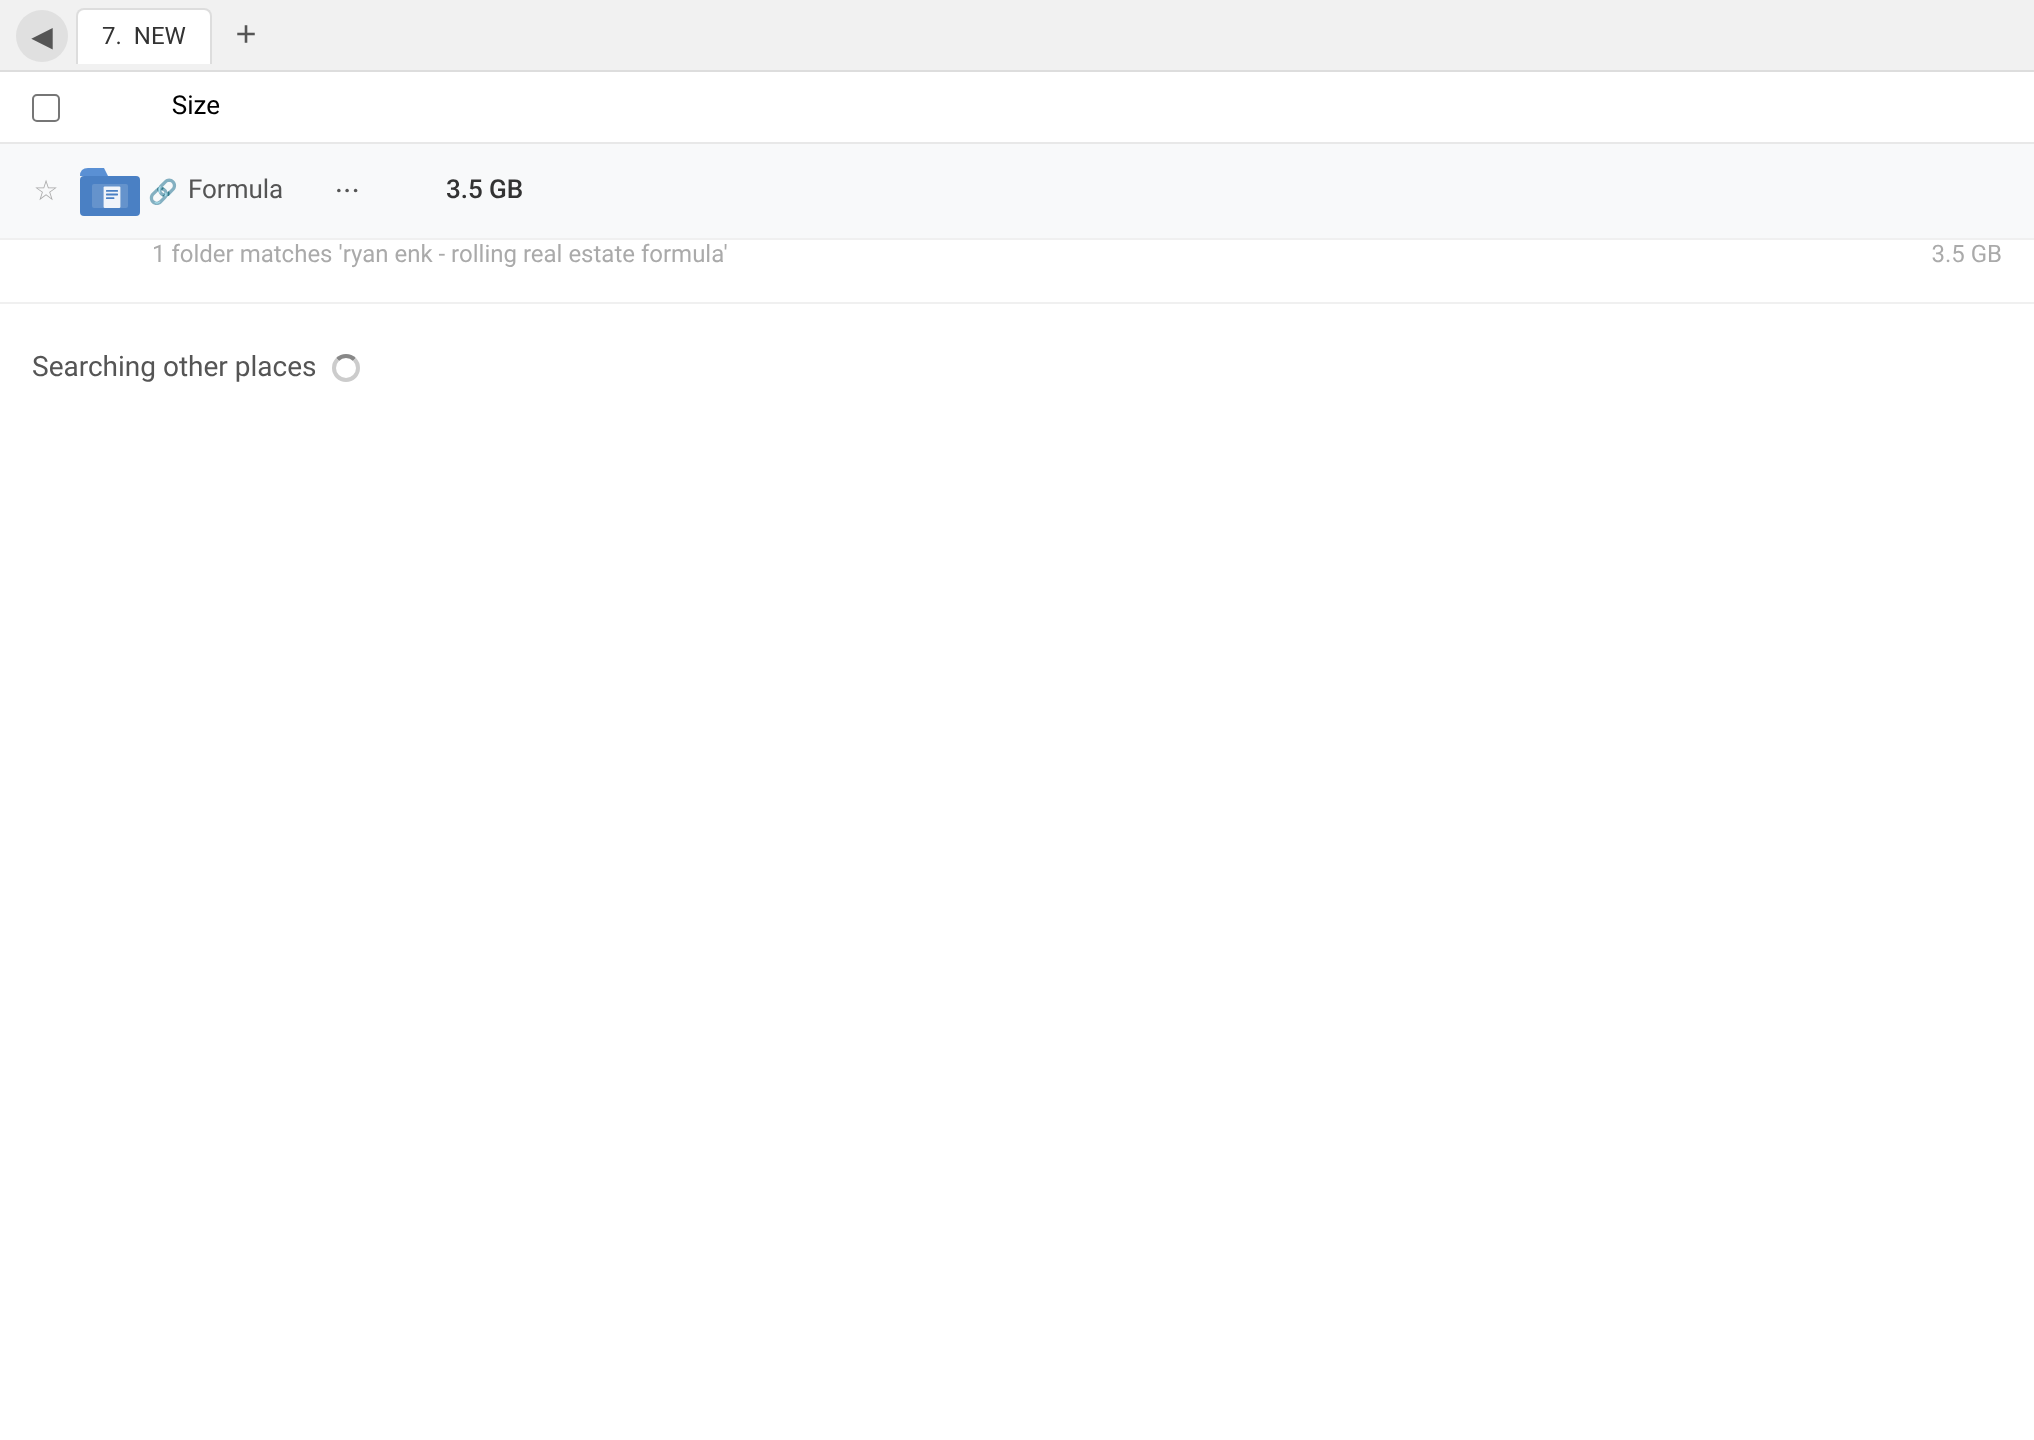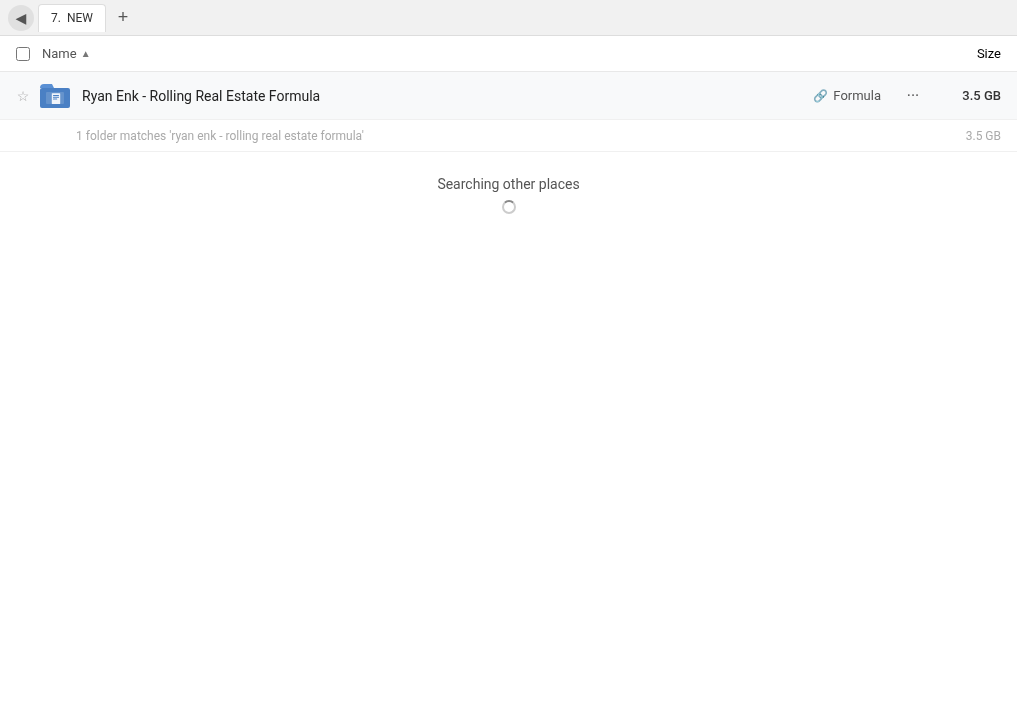--- a/index.html
+++ b/index.html
@@ -180,21 +180,20 @@
       text-align: right;
       font-size: 13px;
       color: #333;
       padding-right: 8px;
       font-weight: 500;
     }
 
     
     .info-row {
       display: flex;
-      align-items: center;
       height: 32px;
       padding: 0 8px 0 76px;
       border-bottom: 1px solid #f0f0f0;
       gap: 12px;
     }
 
     .info-text {
       flex: 1;
       font-size: 12px;
       color: #aaa;
@@ -212,21 +211,20 @@
     .searching-section {
       padding: 24px 16px 0 16px;
     }
 
     .searching-label {
       display: flex;
       align-items: center;
       gap: 8px;
       font-size: 14px;
       color: #555;
-      flex-direction: column;
     }
 
     .spinner {
       width: 14px;
       height: 14px;
       border: 2px solid #ccc;
       border-top-color: #888;
       border-radius: 50%;
       animation: spin 0.8s linear infinite;
       display: inline-block;
@@ -265,24 +263,20 @@
   </div>
   <button class="tab-new-btn">
     <span>+</span>
   </button>
 </div>
 
 <div class="column-header">
   <div class="col-checkbox">
     <input type="checkbox" style="">
   </div>
-  <div class="col-name">
-    <span>Name</span>
-    <span class="sort-arrow">▲</span>
-  </div>
   <div class="col-size">
     <span>Size</span>
   </div>
 </div>
 
 <div class="file-row">
   <div class="file-star">
     <span>☆</span>
   </div>
   <div class="file-icon-wrap">
@@ -297,21 +291,20 @@
 
         <g transform="translate(10,10) scale(0.6)">
           <rect x="3" y="2" width="14" height="18" rx="1" fill="#fff" opacity="0.9"></rect>
           <rect x="5" y="5" width="10" height="1.5" rx="0.5" fill="#4a80c4"></rect>
           <rect x="5" y="8" width="10" height="1.5" rx="0.5" fill="#4a80c4"></rect>
           <rect x="5" y="11" width="7" height="1.5" rx="0.5" fill="#4a80c4"></rect>
         </g>
       </svg>
     </div>
   </div>
-  <div class="file-name">Ryan Enk - Rolling Real Estate Formula</div>
   <div class="file-shared">
     <span class="link-icon">🔗</span>
     <span>Formula</span>
   </div>
   <div class="file-more">
     <span>···</span>
   </div>
   <div class="file-size">3.5 GB</div>
 </div>
 

